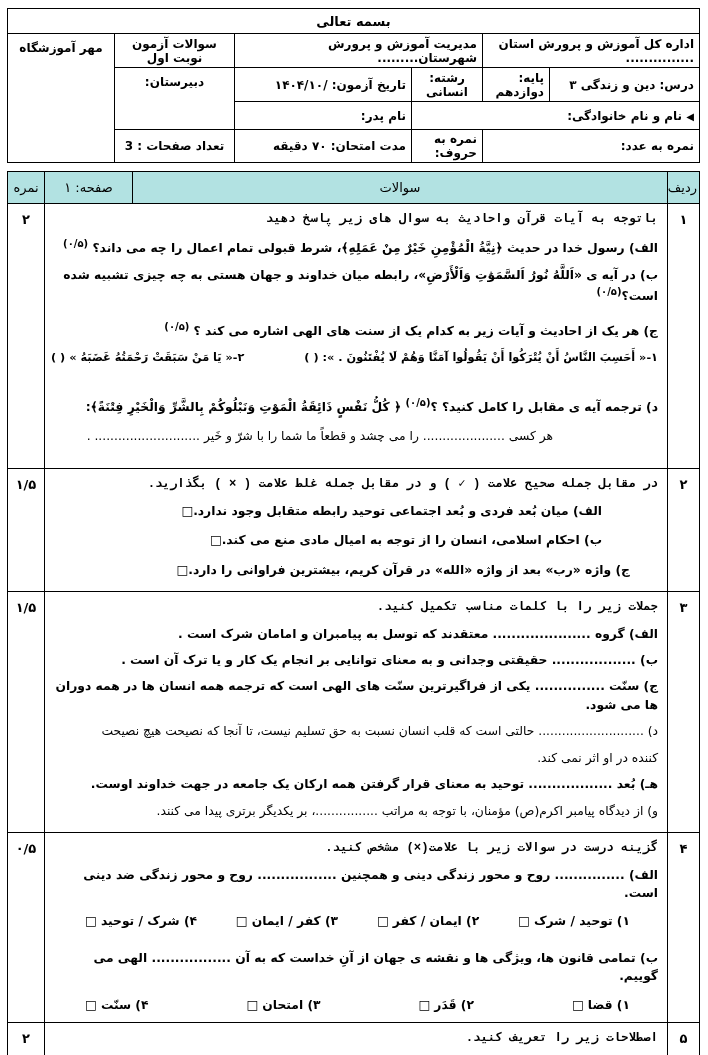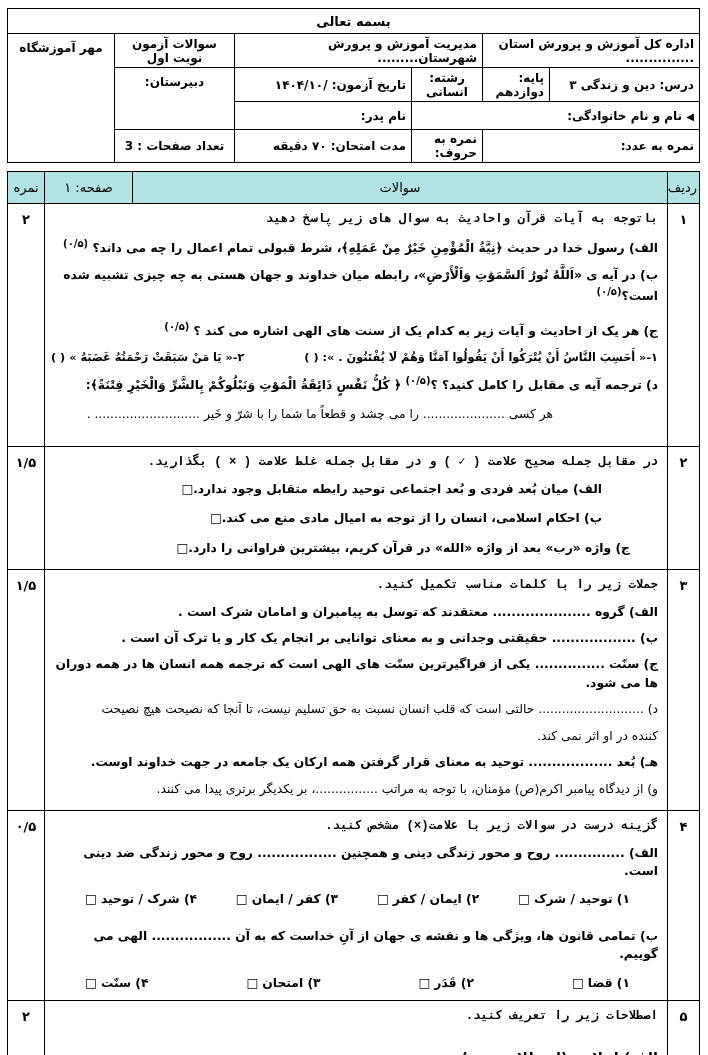--- a/index.html
+++ b/index.html
@@ -26,21 +26,21 @@
   .qt .th{background:#b2e2e2;text-align:center;font-size:13px;
           font-weight:normal;height:27px;vertical-align:middle;padding:2px;}
   .num,.score{text-align:center;font-weight:bold;font-size:13px;padding-top:8px;}
   .qbody{padding:5px 9px 4px 6px;font-size:12.3px;line-height:1.5;}
   .qtitle{font-weight:bold;margin:1px 0 7px 0;font-family:Liberation Mono, monospace;}
   .ql{margin:8px 0;}
   .b{font-weight:bold;}
   .mark{font-size:10px;vertical-align:super;font-weight:bold;}
   .pair{display:flex;justify-content:space-between;font-size:11.3px;
         font-weight:bold;margin:10px 0 4px 0;}
-  .gap-top{margin-top:6px;}
+  .gap-top{margin-top:28px;}
   .trans{padding-right:105px;margin:10px 0 19px 0;}
   .indent{padding-right:56px;}
   .ind2{padding-right:28px;}
   .opts{display:flex;justify-content:space-between;font-weight:bold;
         margin:10px 28px 18px 34px;}
   .q5line{font-size:14.5px;font-weight:bold;margin:22px 0;}
   .arrow{font-size:10px;}
   .ltr{direction:ltr;unicode-bidi:isolate;}
 </style>
 </head>

